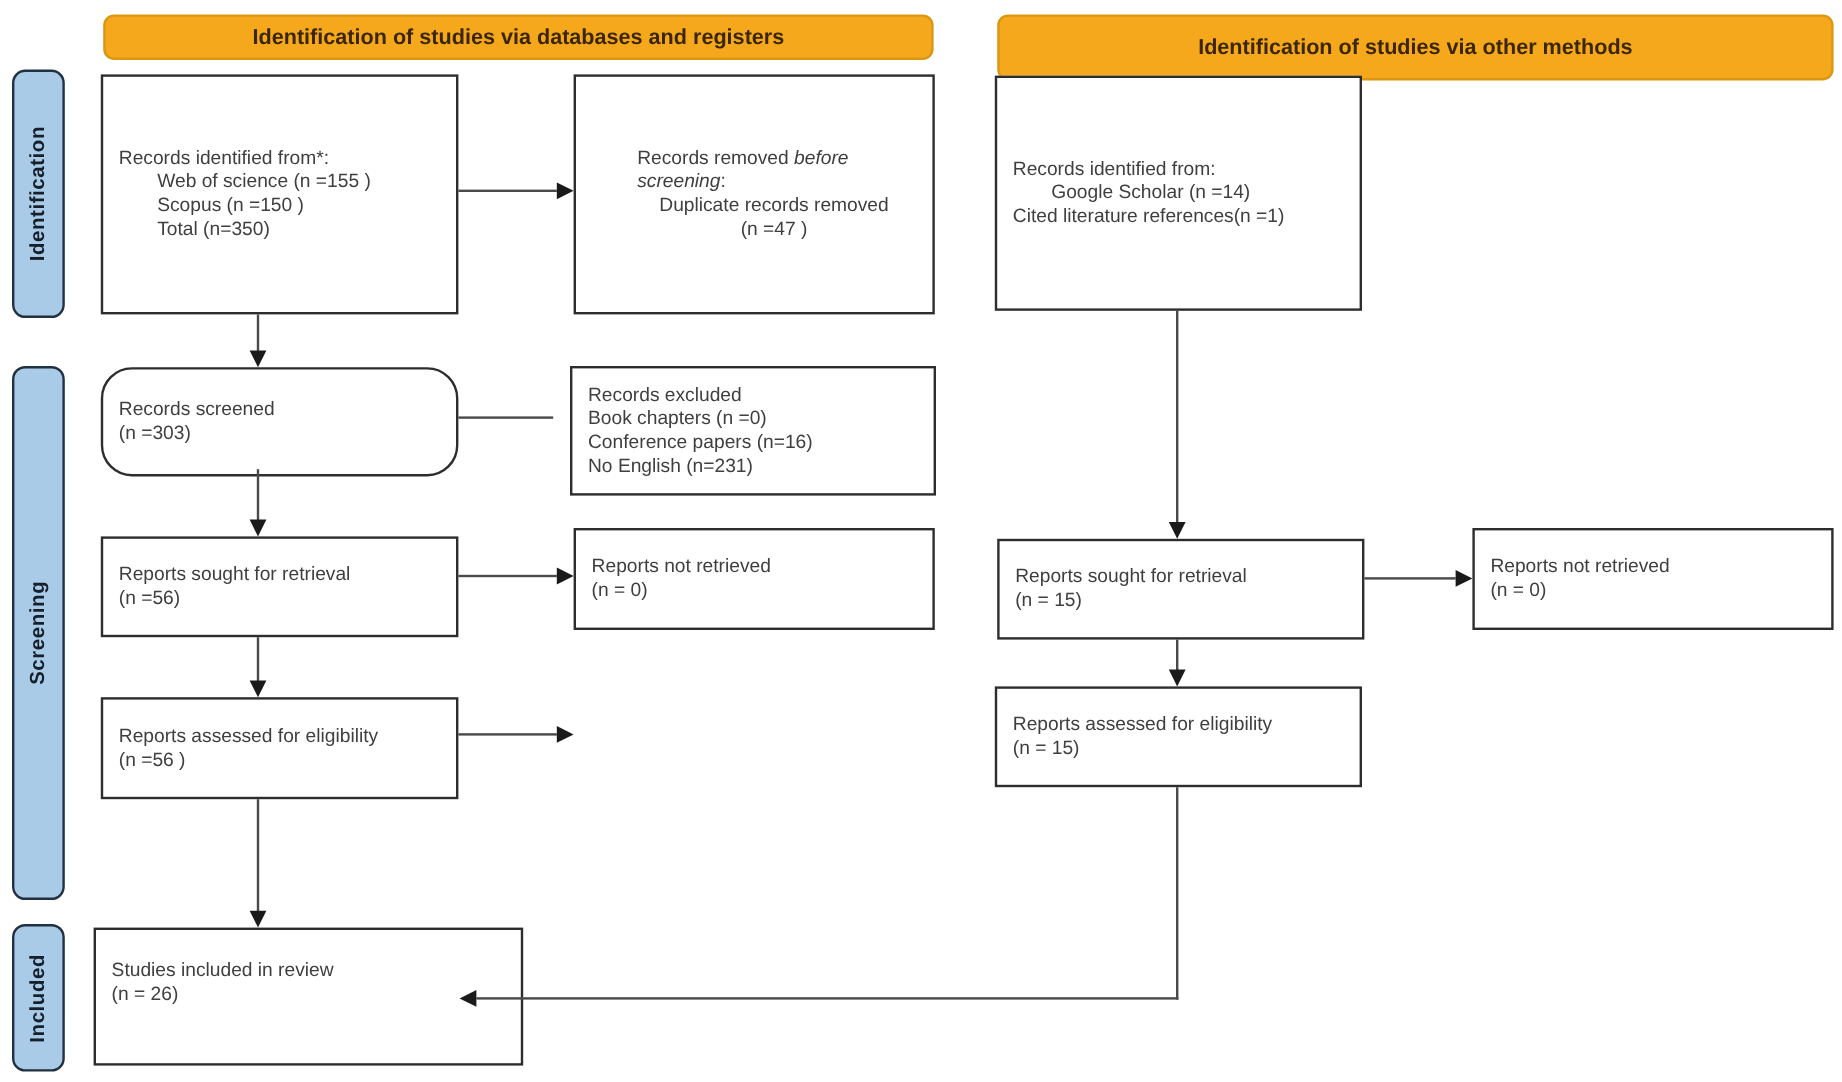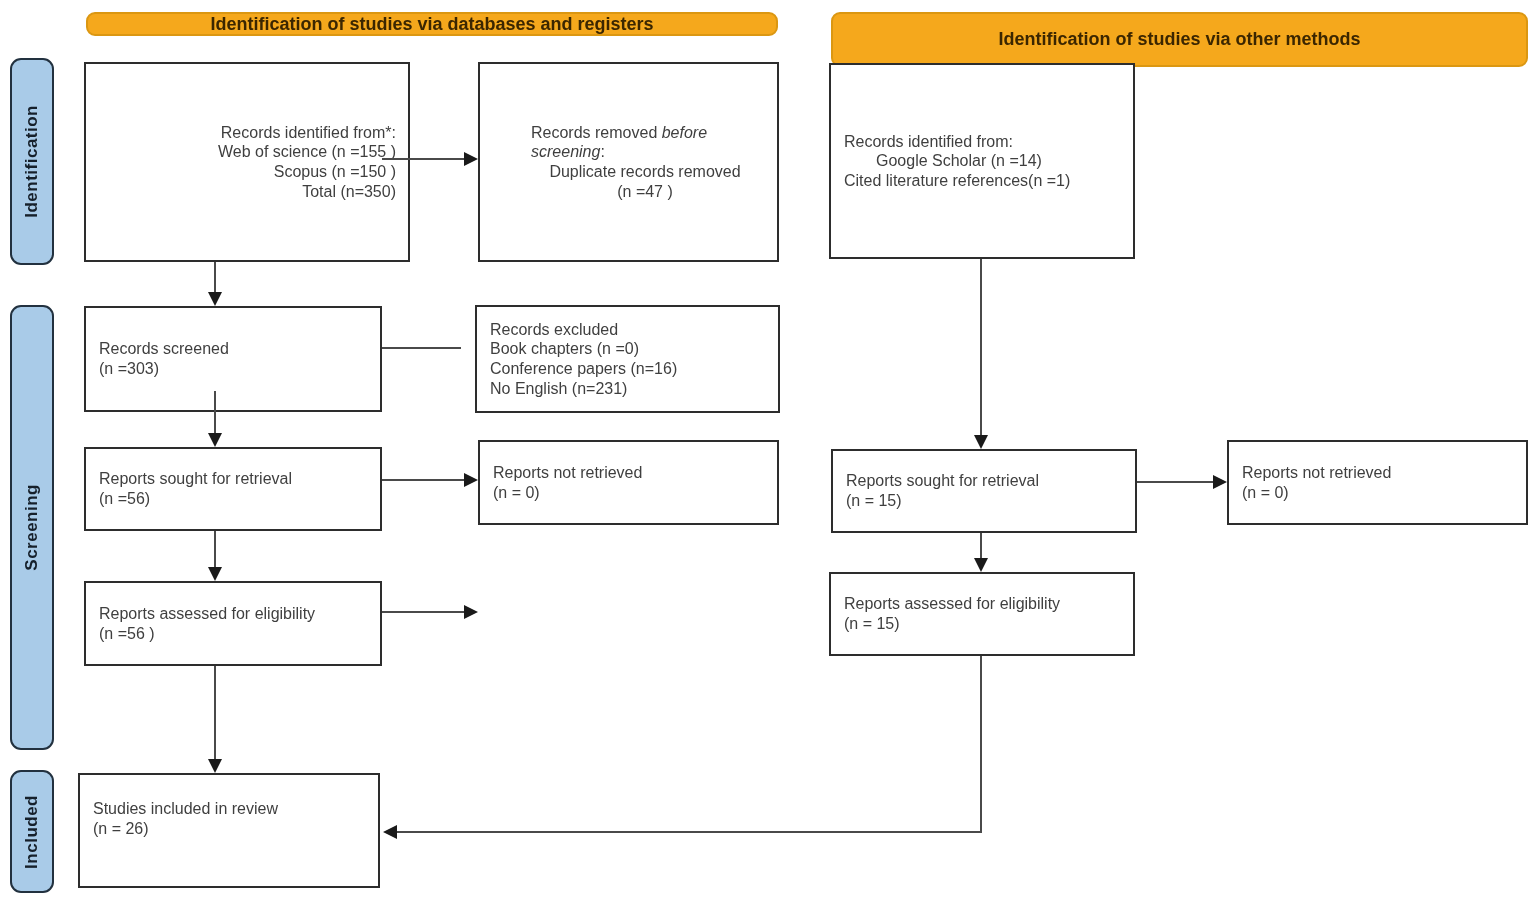--- a/index.html
+++ b/index.html
@@ -43,60 +43,60 @@
   .ah-right{border-top:7px solid transparent; border-bottom:7px solid transparent; border-left:14px solid var(--arrowhead);}
   .ah-left {border-top:7px solid transparent; border-bottom:7px solid transparent; border-right:14px solid var(--arrowhead);}
   .ah-down {border-left:7px solid transparent; border-right:7px solid transparent; border-top:14px solid var(--arrowhead);}
   i{font-style:italic;}
 </style>
 </head>
 <body>
 
 <div class="canvas">
 
-  <div class="banner" style="left:86px; top:12px; width:692px; height:24px;">
+  <div class="banner" style="left:86px; top:12px; width:692px; height:38px;">
     <span>Identification of studies via databases and registers</span>
   </div>
   <div class="banner" style="left:831px; top:12px; width:697px; height:55px;">
     <span>Identification of studies via other methods</span>
   </div>
 
   <div class="side-label" style="left:10px; top:58px; width:44px; height:207px;">
     <span>Identification</span>
   </div>
   <div class="side-label" style="left:10px; top:305px; width:44px; height:445px;">
     <span>Screening</span>
   </div>
   <div class="side-label" style="left:10px; top:770px; width:44px; height:123px;">
     <span>Included</span>
   </div>
 
-  <div class="box" style="left:84px; top:62px; width:326px; height:200px;align-items:flex-end;">
+  <div class="box" style="left:84px; top:62px; width:298px; height:200px;">
     <div class="line">Records identified from*:</div>
     <div class="line ind">Web of science (n =155 )</div>
     <div class="line ind">Scopus (n =150 )</div>
     <div class="line ind">Total (n=350)</div>
   </div>
 
-  <div class="box" style="left:84px; top:306px; width:298px; height:106px;">
+  <div class="box" style="left:84px; top:306px; width:298px; height:91px;border-radius:26px;">
     <div class="line">Records screened</div>
     <div class="line">(n =303)</div>
   </div>
 
   <div class="box" style="left:84px; top:447px; width:298px; height:84px;">
     <div class="line">Reports sought for retrieval</div>
     <div class="line">(n =56)</div>
   </div>
 
   <div class="box" style="left:84px; top:581px; width:298px; height:85px;">
     <div class="line">Reports assessed for eligibility</div>
     <div class="line">(n =56 )</div>
   </div>
 
-  <div class="box top-align" style="left:78px; top:773px; width:302px; height:115px; padding-top:24px;">
+  <div class="box top-align" style="left:78px; top:773px; width:358px; height:115px; padding-top:24px;">
     <div class="line">Studies included in review</div>
     <div class="line">(n = 26)</div>
   </div>
 
   <div class="box" style="left:478px; top:62px; width:301px; height:200px;align-items:center;">
     <div class="para"><span>Records removed </span><i>before screening</i><span>:</span></div>
     <div class="line ind">Duplicate records removed</div>
     <div class="line ind">(n =47 )</div>
   </div>
 

